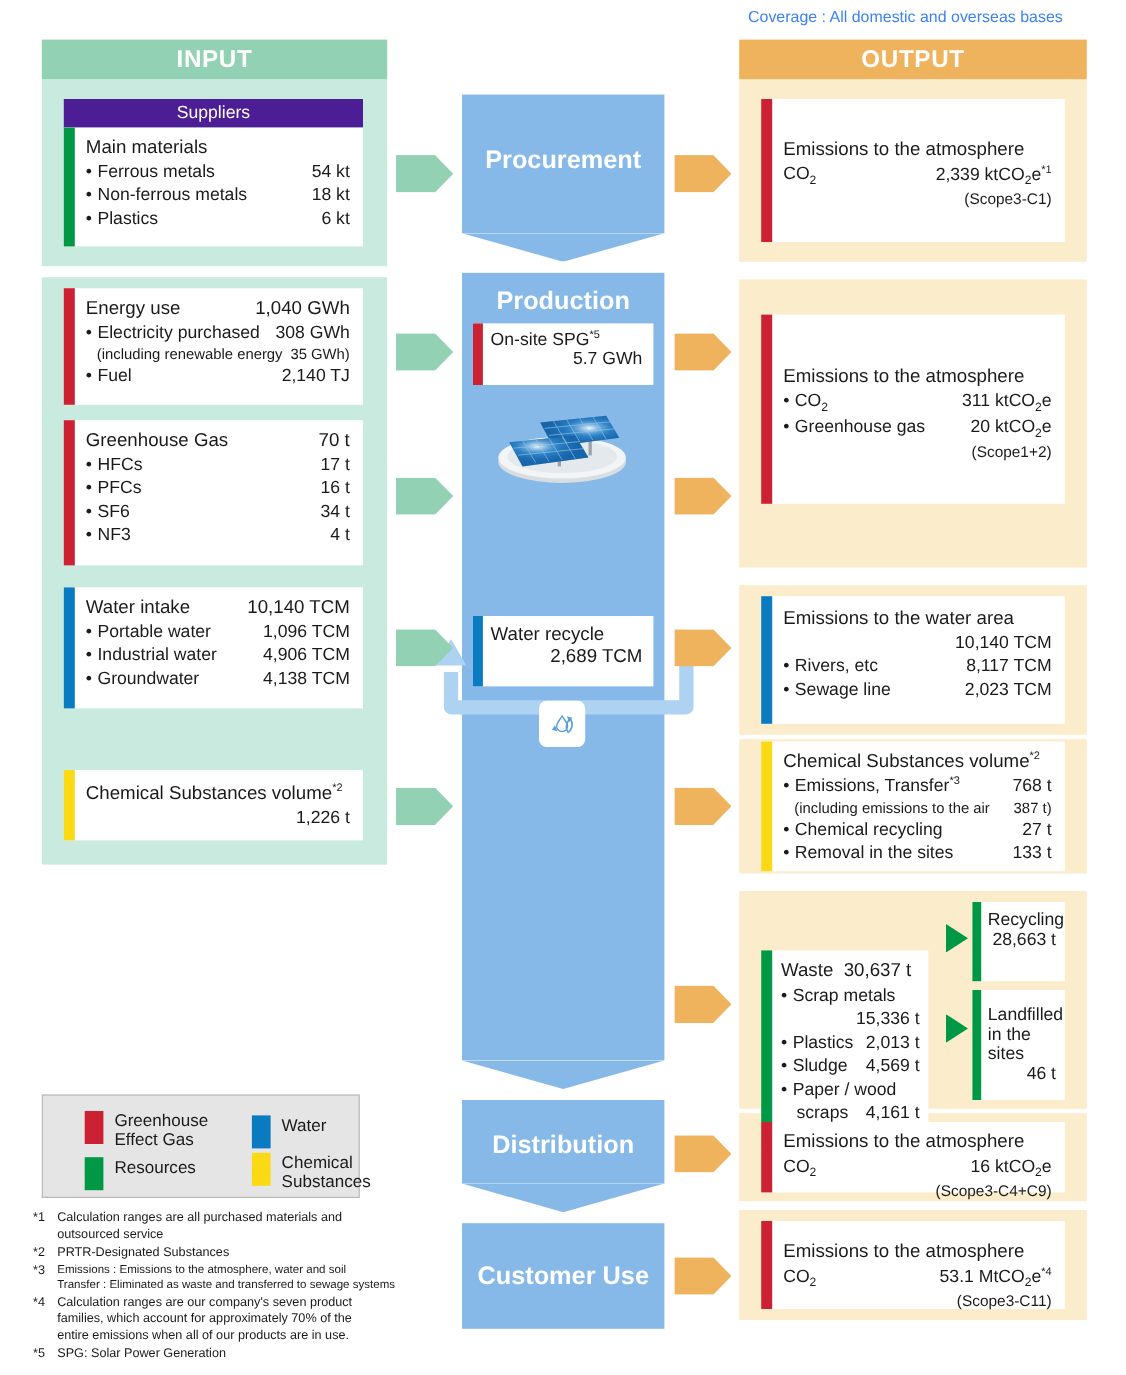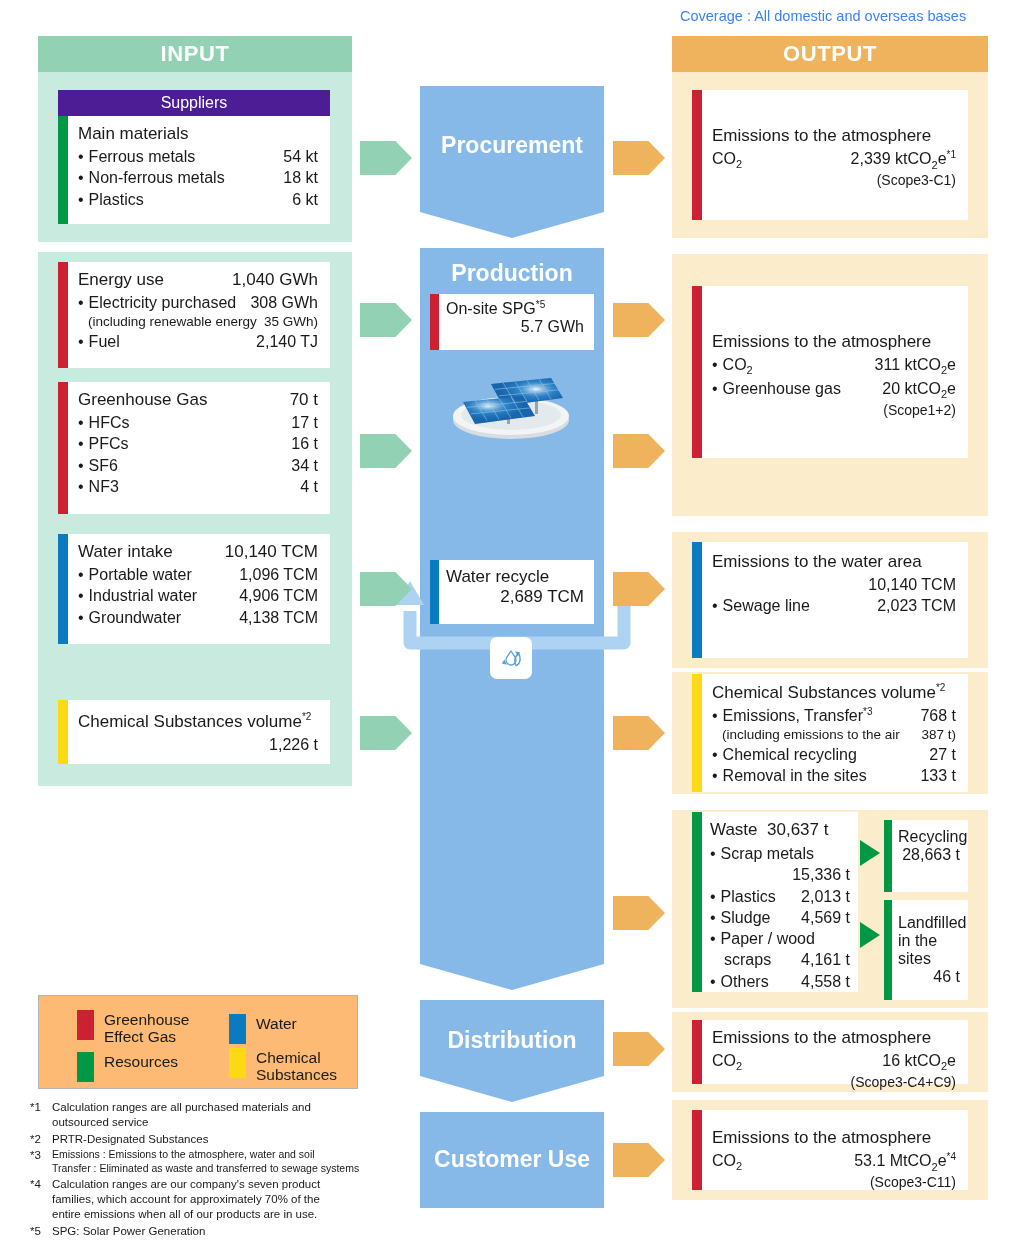--- a/index.html
+++ b/index.html
@@ -104,22 +104,22 @@
     position: absolute; background: #eeb35c;
     clip-path: polygon(0 0, 68% 0, 100% 50%, 68% 100%, 0 100%);
   }
   .arrow-green-tri {
     position: absolute; background: #009844;
     clip-path: polygon(0 0, 100% 50%, 0 100%);
   }
 
   
   #legend {
-    left: 38px; top: 995px; width: 320px; height: 94px;
-    background: #fdba74; border: 1px solid #b4b4b4;
+    left: 38px; top: 995px; width: 289px; height: 94px;
+    background: #e5e5e5; border: 1px solid #b4b4b4;
   }
   .legend-item { position: absolute; display: flex; align-items: flex-start; }
   .legend-sw { width: 17px; height: 30px; margin-right: 10px; flex: none; }
   .legend-tx { font-size: 15.5px; line-height: 1.1; padding-top: 1px; }
 
   
   #footnotes { left: 30px; top: 1100px; width: 360px; }
   .fn { display: flex; font-size: 11.5px; line-height: 1.33; margin-bottom: 1px; }
   .fn .fnum { width: 22px; flex: none; }
   .fn .ftx { flex: 1; }
@@ -380,20 +380,24 @@
   <div class="scope">(Scope1+2)</div>
 </div>
 
 <div class="card" style="left:692px; top:542px; width:276px; height:116px; padding-top:10px;">
   <span class="bar bar-blue"></span>
   <div class="card-title single">Emissions to the water area</div>
   <div class="row noteright">
     <span class="val">10,140 TCM</span>
   </div>
   <div class="row">
+    <span class="lbl bullet">Rivers, etc</span>
+    <span class="val">8,117 TCM</span>
+  </div>
+  <div class="row">
     <span class="lbl bullet">Sewage line</span>
     <span class="val">2,023 TCM</span>
   </div>
 </div>
 
 <div class="card" style="left:692px; top:674px; width:276px; height:118px; padding-top:8px;">
   <span class="bar bar-yellow"></span>
   <div class="card-title single">
     <span>Chemical Substances volume</span><span class="sup">*2</span>
   </div>
@@ -408,21 +412,21 @@
   <div class="row">
     <span class="lbl bullet">Chemical recycling</span>
     <span class="val">27 t</span>
   </div>
   <div class="row">
     <span class="lbl bullet">Removal in the sites</span>
     <span class="val">133 t</span>
   </div>
 </div>
 
-<div class="card" style="left:692px; top:812px; width:166px; height:180px; padding:8px 8px 6px 18px;">
+<div class="card" style="left:692px; top:864px; width:152px; height:180px; padding:8px 8px 6px 18px;">
   <span class="bar bar-green"></span>
   <div style="font-size:17px; color:#1a1a1a; margin-bottom:3px;">
     <span>Waste</span>&nbsp;&nbsp;<span>30,637 t</span>
   </div>
   <div class="row" style="display:block;">
     <span class="lbl bullet">Scrap metals</span>
     <span class="val" style="display:block; text-align:right;">15,336 t</span>
   </div>
   <div class="row">
     <span class="lbl bullet">Plastics</span>

